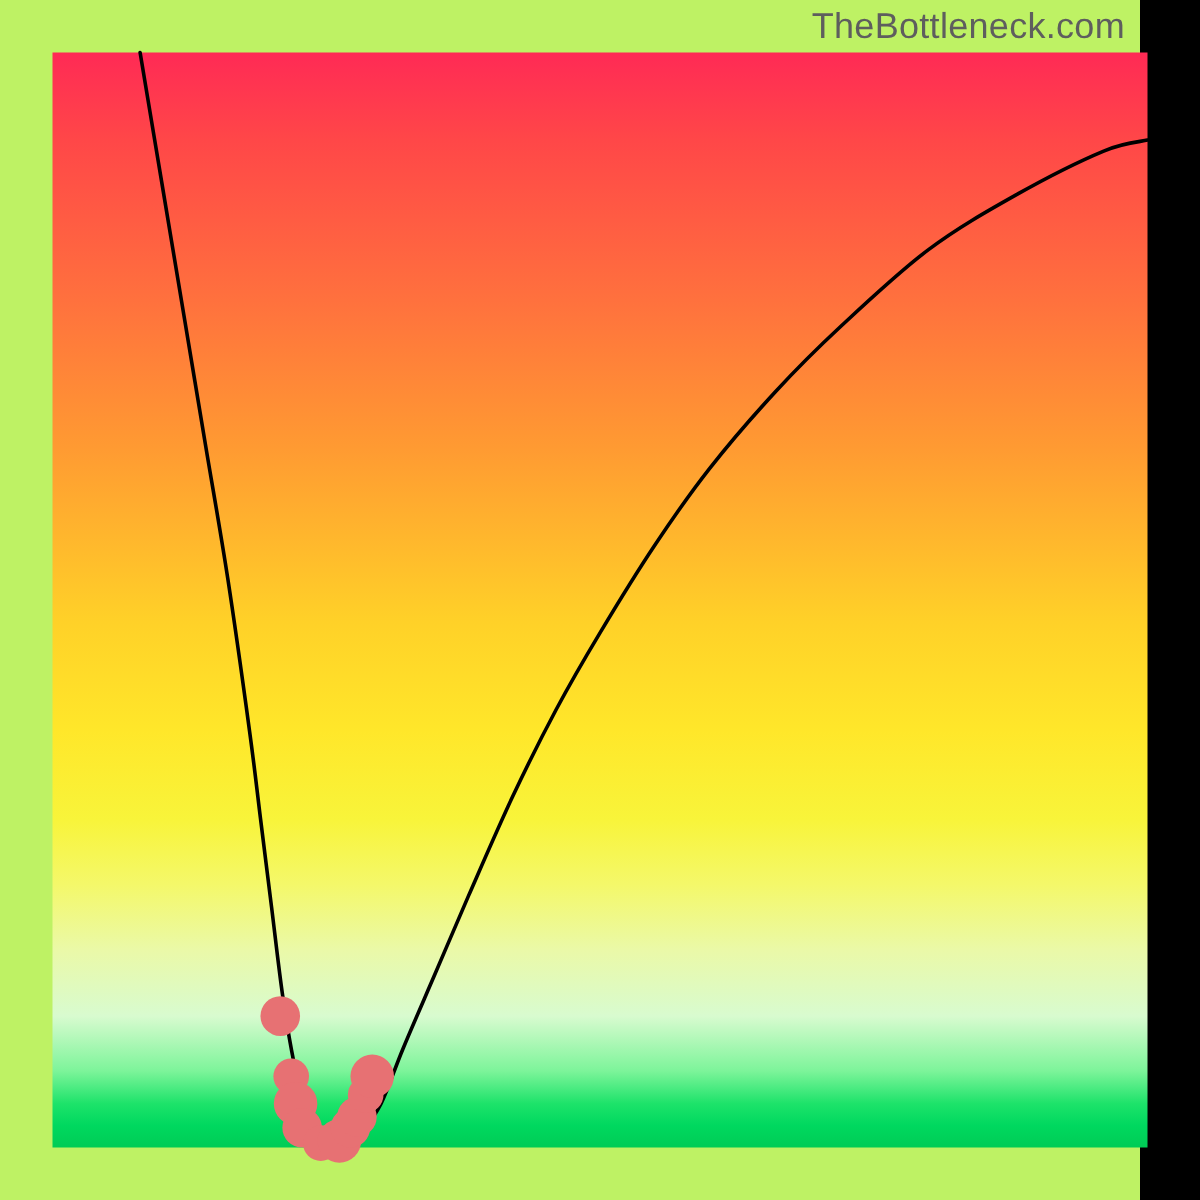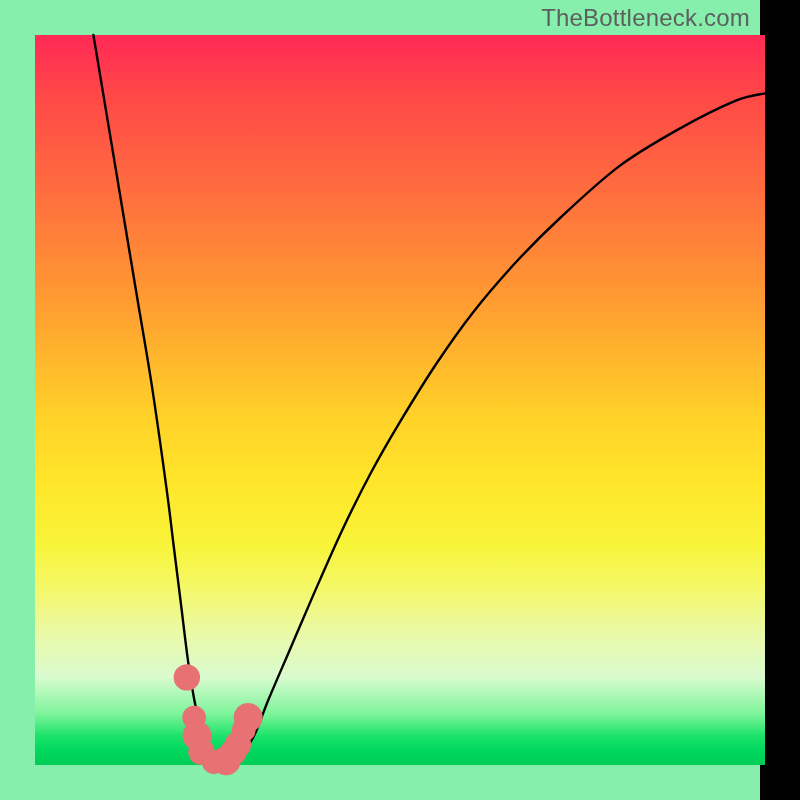--- a/index.html
+++ b/index.html
@@ -8,21 +8,21 @@
     width: 800px;
     height: 800px;
     background: #000;
     overflow: hidden;
     font-family: Arial, Helvetica, sans-serif;
   }
   .outer {
     position: relative;
     width: 760px;
     height: 800px;
-    background: #86efac;
+    background: #bef264;
   }
   .watermark {
     position: absolute;
     top: 4px;
     right: 10px;
     color: #5e5e5e;
     font-size: 24px;
     font-weight: 400;
     letter-spacing: 0.2px;
     z-index: 10;

